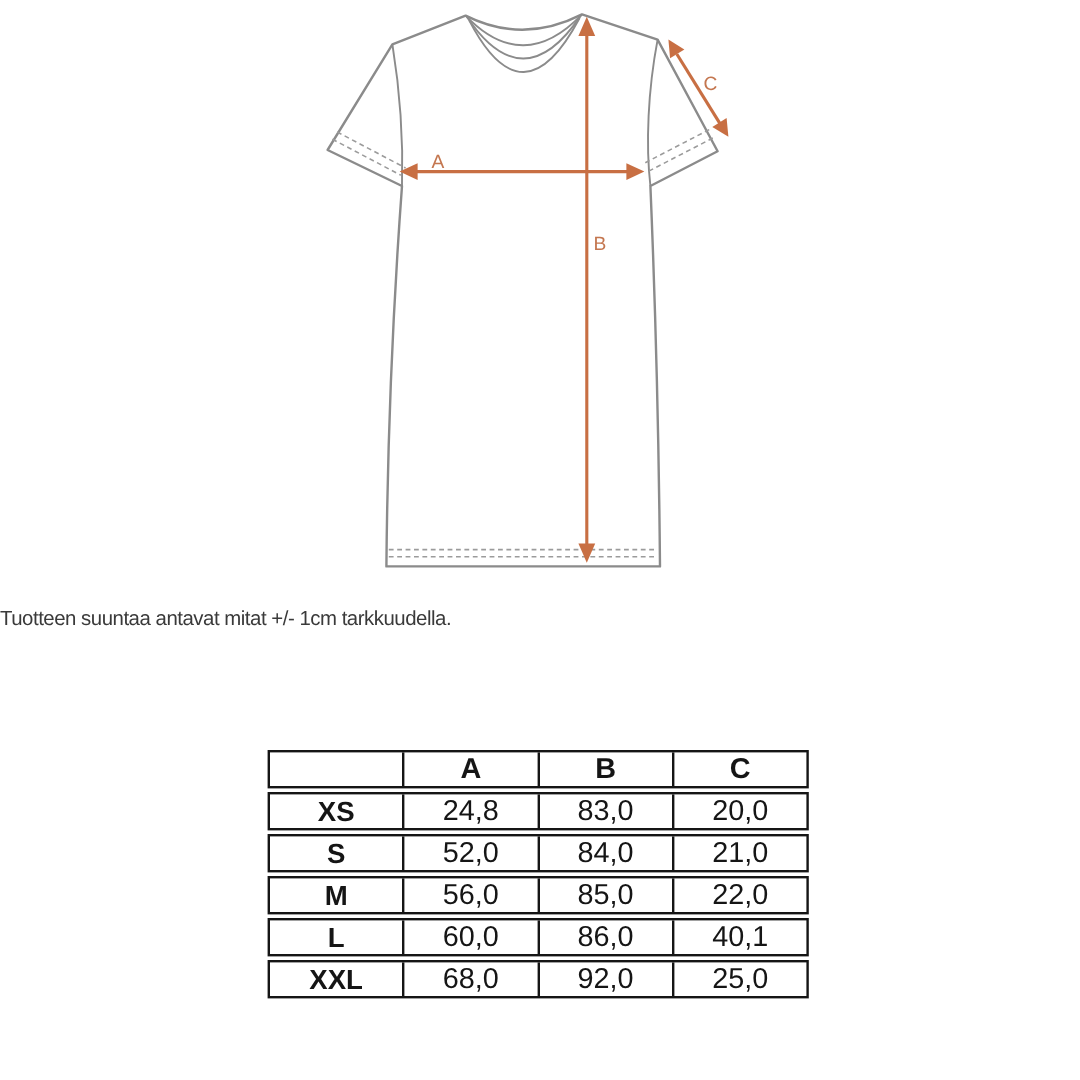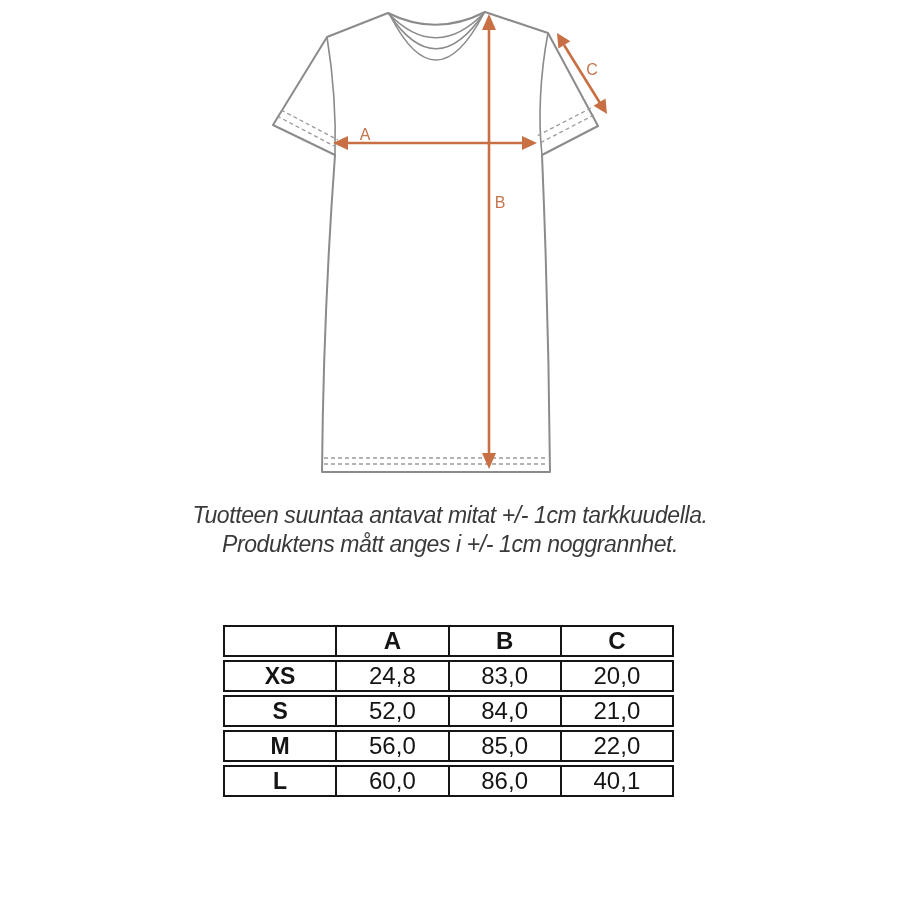--- a/index.html
+++ b/index.html
@@ -11,21 +11,21 @@
   .diagram-svg { position:absolute; left:0; top:0; width:900px; height:500px; }
   .shirt-line   { fill:#ffffff; stroke:#8b8b8b; stroke-width:2; stroke-linejoin:round; }
   .shirt-thin   { fill:none; stroke:#8b8b8b; stroke-width:1.6; }
   .stitch       { fill:none; stroke:#9b9b9b; stroke-width:1.3; stroke-dasharray:4 3; }
   .arrow-line   { stroke:#c86f43; stroke-width:2.6; }
   .arrow-head   { fill:#c86f43; stroke:none; }
   .arrow-label  { fill:#c4764f; font-size:16px; font-family:"Liberation Sans", sans-serif; }
   
   .disclaimer {
     position:absolute; left:0; top:501px; width:900px;
-    text-align:center; font-style:italic; font-size:23px; line-height:29px;
+    font-size:17px; line-height:29px;
     color:#3a3a3a; letter-spacing:-0.4px;
   }
   
   .size-table { position:absolute; left:223px; top:625px; width:451px; }
   .trow {
     display:flex; border:2px solid #151515; margin-bottom:3px;
     background:#ffffff; box-sizing:border-box;
   }
   .cell {
     flex:1; text-align:center; line-height:28px; font-size:24px;
@@ -73,21 +73,20 @@
     <g>
       <line class="arrow-line" x1="564" y1="45" x2="600" y2="103"></line>
       <polygon class="arrow-head" points="557,33 558.4,48.6 570.3,41.2"></polygon>
       <polygon class="arrow-head" points="607,114 593.6,105.8 605.5,98.4"></polygon>
       <text class="arrow-label" x="592" y="75" text-anchor="middle">C</text>
     </g>
   </svg>
 
   <div class="disclaimer">
     <div>Tuotteen suuntaa antavat mitat +/- 1cm tarkkuudella.</div>
-    <div>Produktens mått anges i +/- 1cm noggrannhet.</div>
   </div>
 
   <div class="size-table">
     <div class="trow">
       <div class="cell hdr"></div>
       <div class="cell hdr">A</div>
       <div class="cell hdr">B</div>
       <div class="cell hdr">C</div>
     </div>
     <div class="trow">
@@ -107,15 +106,21 @@
       <div class="cell">56,0</div>
       <div class="cell">85,0</div>
       <div class="cell">22,0</div>
     </div>
     <div class="trow">
       <div class="cell size">L</div>
       <div class="cell">60,0</div>
       <div class="cell">86,0</div>
       <div class="cell">40,1</div>
     </div>
+    <div class="trow">
+      <div class="cell size">XXL</div>
+      <div class="cell">68,0</div>
+      <div class="cell">92,0</div>
+      <div class="cell">25,0</div>
+    </div>
   </div>
 
 </div>
 
 </body></html>

